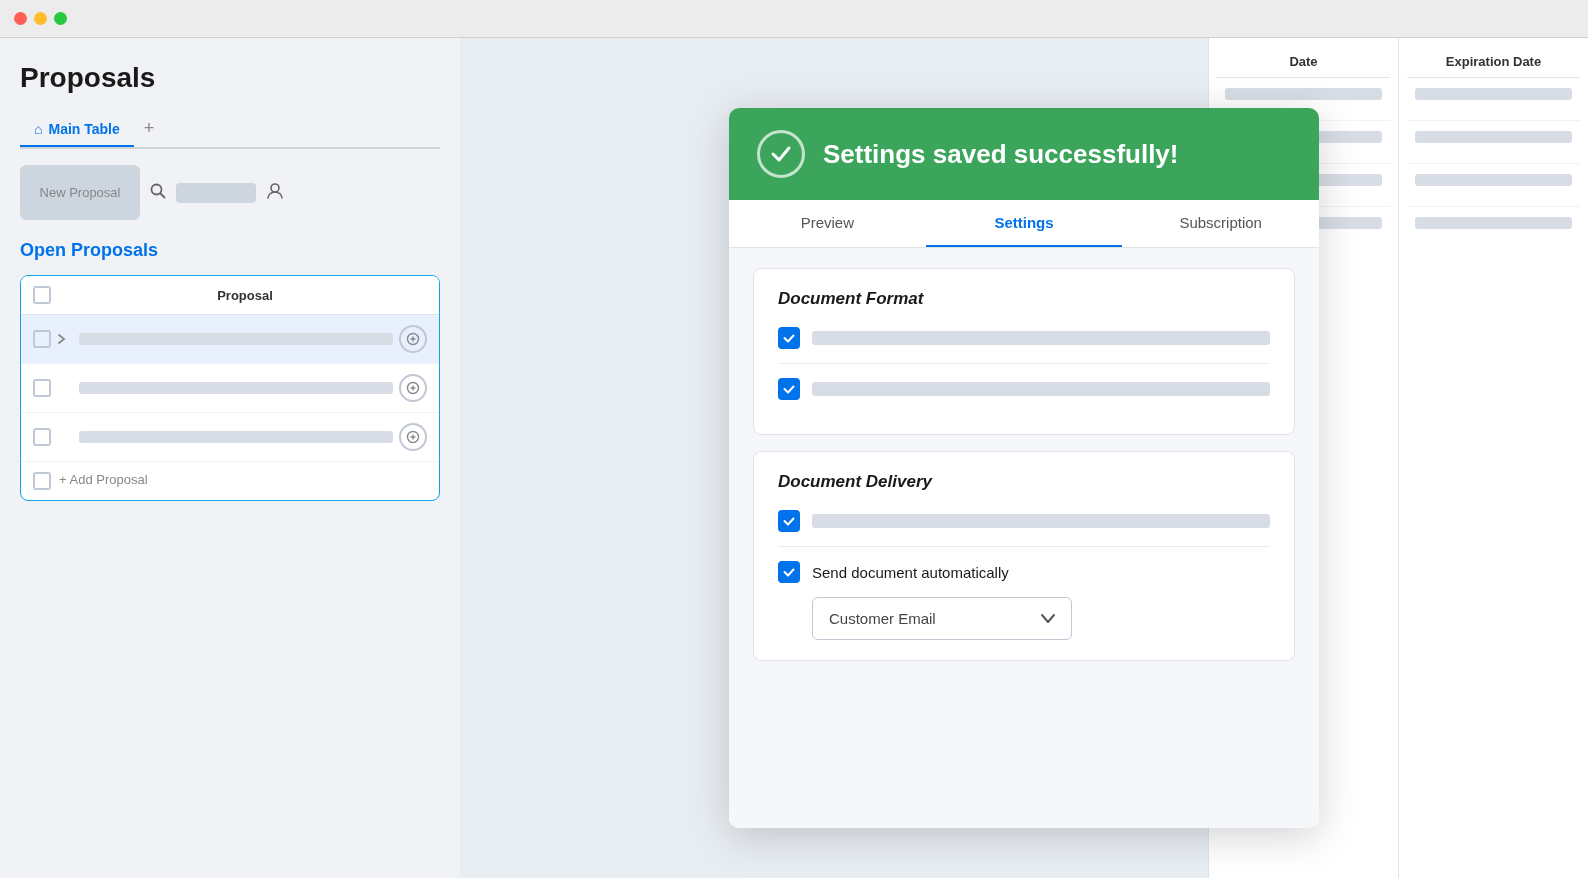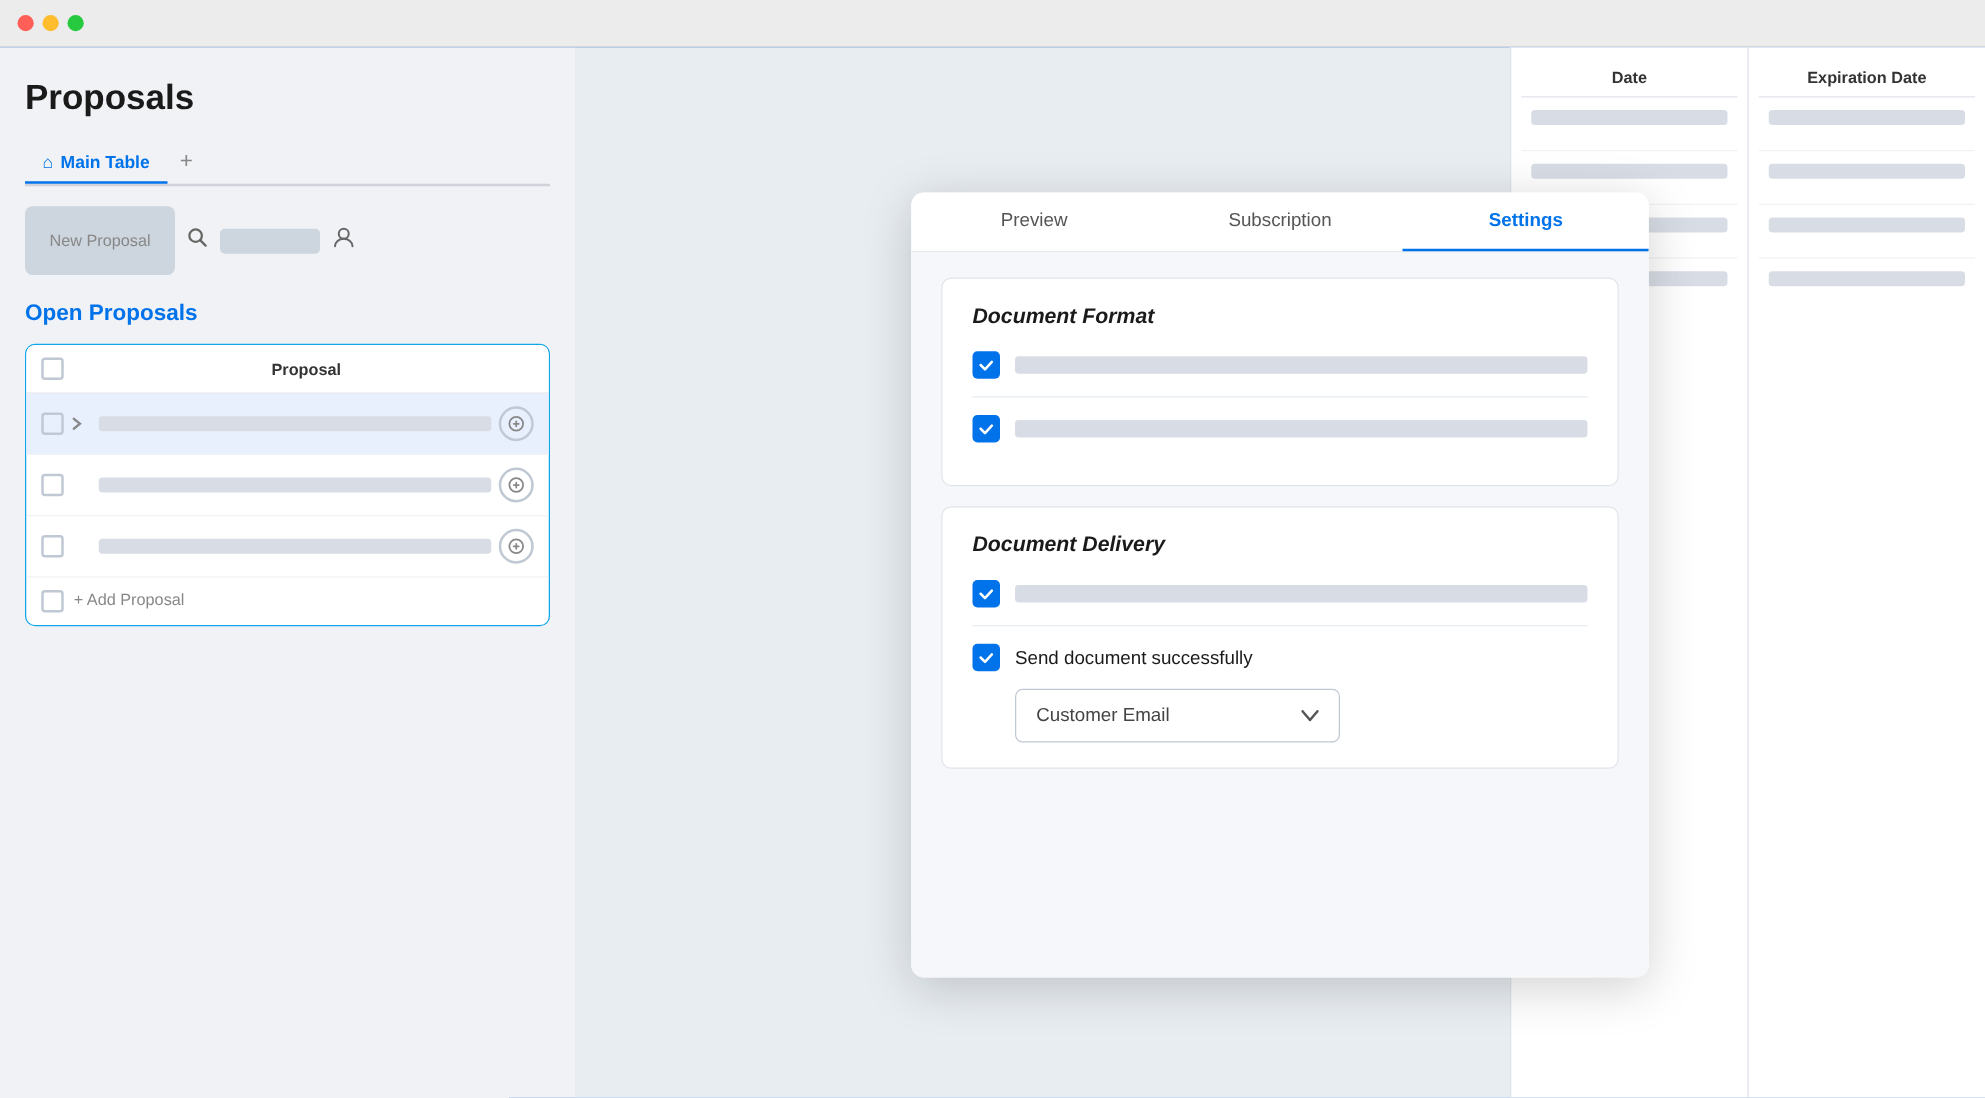--- a/index.html
+++ b/index.html
@@ -530,25 +530,33 @@
           <div class="bg-cell-bar"></div>
         </div>
         <div>
             <div class="bg-cell-bar"></div>
           </div>
       </div>
     </div>
 
     <div class="modal-panel">
 
+      <div class="success-toast">
+        <div class="success-icon">
+          <svg width="28" height="28" viewBox="0 0 28 28" fill="none">
+            <path d="M6 14l6 6L22 8" stroke="white" stroke-width="3" stroke-linecap="round" stroke-linejoin="round"></path>
+          </svg>
+        </div>
+        <span class="success-text">Settings saved successfully!</span>
+      </div>
 
       <div class="modal-tabs">
         <div class="modal-tab">Preview</div>
+        <div class="modal-tab active">Settings</div>
         <div class="modal-tab">Subscription</div>
-        <div class="modal-tab active">Settings</div>
       </div>
 
       <div class="modal-content">
 
         <div class="settings-card">
           <div class="card-title">Document Format</div>
 
           <div class="checkbox-row">
             <div class="checkbox-blue">
               <svg viewBox="0 0 14 14" fill="none">
@@ -579,21 +587,21 @@
             </div>
             <div class="checkbox-label-bar"></div>
           </div>
           <hr class="divider-line">
           <div class="checkbox-row">
             <div class="checkbox-blue">
               <svg viewBox="0 0 14 14" fill="none">
                 <path d="M2.5 7l3.5 3.5 5.5-6" stroke="white" stroke-width="2" stroke-linecap="round" stroke-linejoin="round"></path>
               </svg>
             </div>
-            <span class="checkbox-label-text">Send document successfully</span>
+            <span class="checkbox-label-text">Send document automatically</span>
           </div>
 
           <div class="dropdown-select">
             <span>Customer Email</span>
             <span class="dropdown-chevron">
               <svg width="14" height="10" viewBox="0 0 14 10" fill="none">
                 <path d="M1 1l6 7 6-7" stroke="#555" stroke-width="2" stroke-linecap="round" stroke-linejoin="round"></path>
               </svg>
             </span>
           </div>

